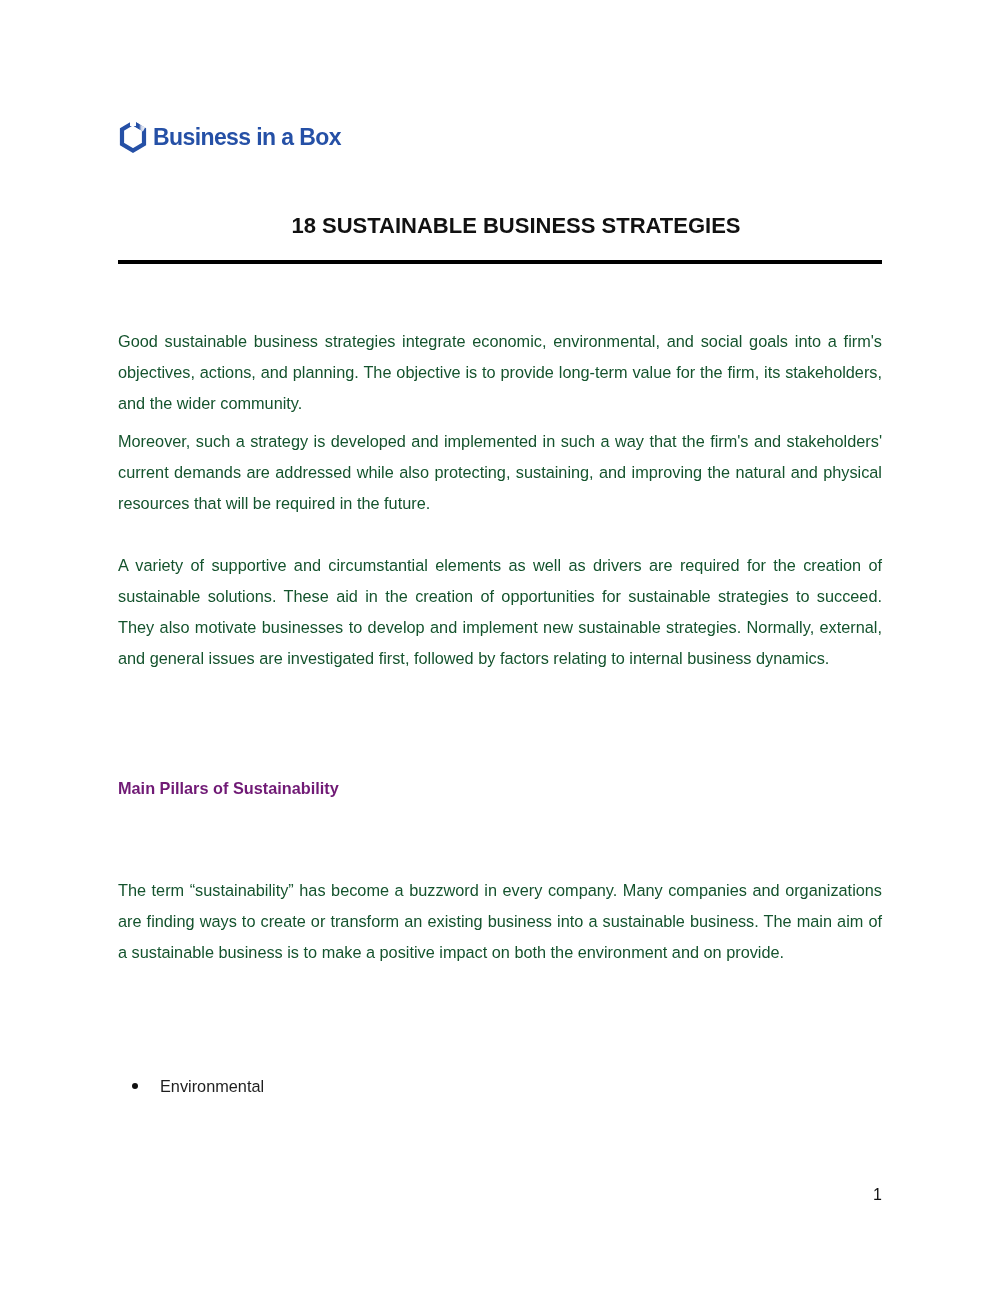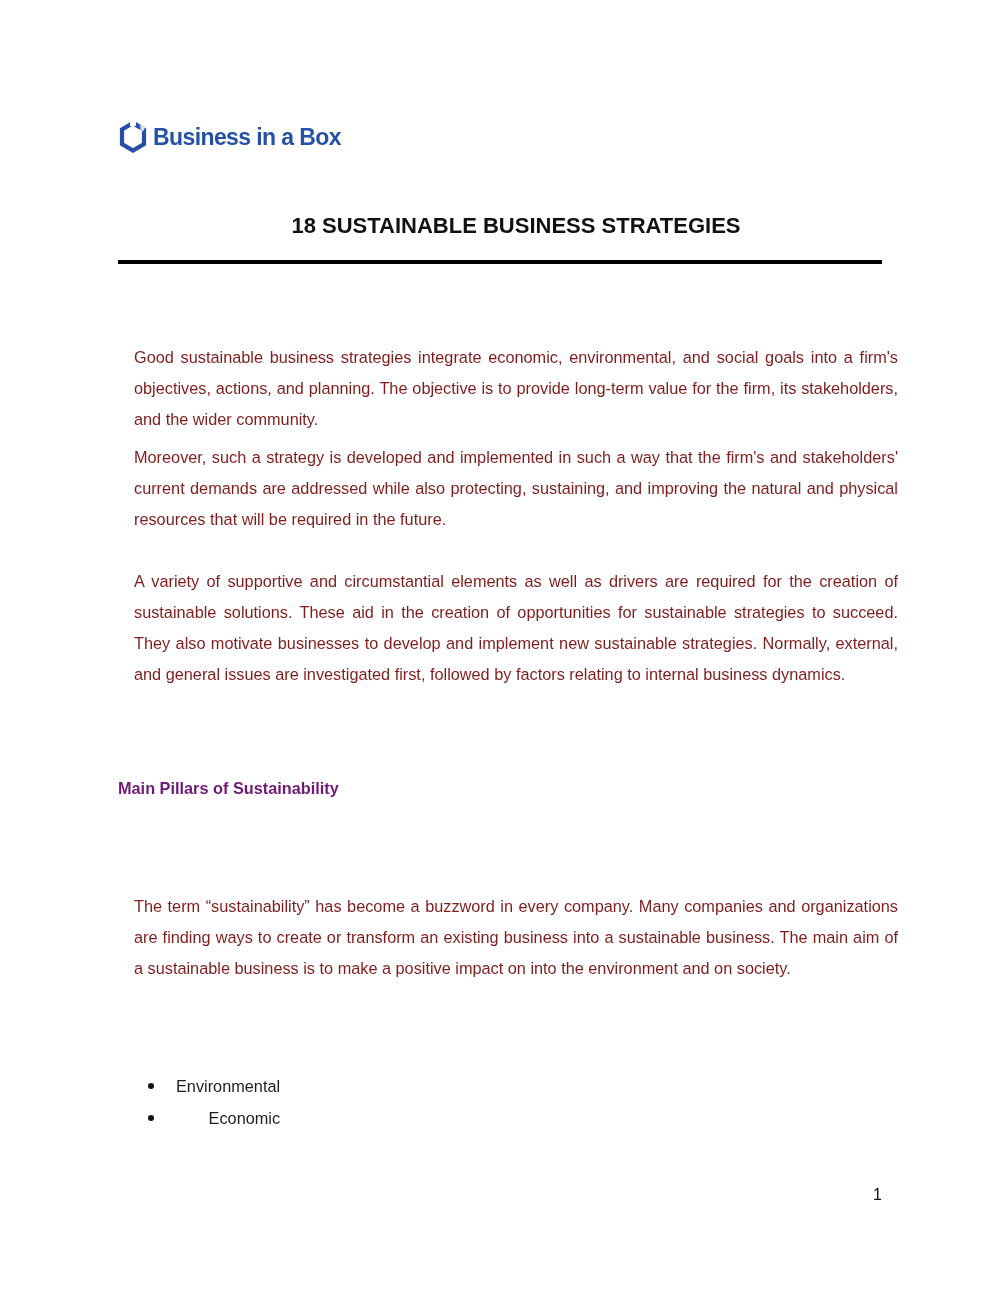--- a/index.html
+++ b/index.html
@@ -63,42 +63,41 @@
       height: 4px;
       background: #000000;
     }
     .body-text {
       position: absolute;
       left: 118px;
       width: 764px;
       font-family: "Liberation Sans", sans-serif;
       font-size: 16.3px;
       line-height: 31px;
-      color: #7f1d1d;
+      color: #14532d;
       text-align: justify;
-      margin: 16px;
+      margin: 0;
     }
     .heading {
       position: absolute;
       left: 118px;
       top: 779px;
       font-family: "Liberation Sans", sans-serif;
       font-weight: bold;
       font-size: 16.3px;
       color: #701a75;
       margin: 0;
     }
     .bullets {
       position: absolute;
-      left: 118px;
+      left: 102px;
       top: 1072px;
       margin: 0;
       padding: 0;
       list-style: none;
-      text-align: right;
     }
     .bullets li {
       position: relative;
       height: 32px;
       line-height: 28px;
       font-family: "Liberation Sans", sans-serif;
       font-size: 16.3px;
       color: #1e1e1e;
       padding-left: 58px;
     }
@@ -149,27 +148,23 @@
   <h1 class="title">18 SUSTAINABLE BUSINESS STRATEGIES</h1>
 
   <div class="rule"></div>
 
   <p class="body-text" style="top: 326px;">Good sustainable business strategies integrate economic, environmental, and social goals into a firm's objectives, actions, and planning. The objective is to provide long-term value for the firm, its stakeholders, and the wider community.</p>
   <p class="body-text" style="top: 426px;">Moreover, such a strategy is developed and implemented in such a way that the firm's and stakeholders' current demands are addressed while also protecting, sustaining, and improving the natural and physical resources that will be required in the future.</p>
   <p class="body-text" style="top: 550px;">A variety of supportive and circumstantial elements as well as drivers are required for the creation of sustainable solutions. These aid in the creation of opportunities for sustainable strategies to succeed. They also motivate businesses to develop and implement new sustainable strategies. Normally, external, and general issues are investigated first, followed by factors relating to internal business dynamics.</p>
 
   <h2 class="heading">Main Pillars of Sustainability</h2>
 
-  <p class="body-text" style="top: 875px;">The term “sustainability” has become a buzzword in every company. Many companies and organizations are finding ways to create or transform an existing business into a sustainable business. The main aim of a sustainable business is to make a positive impact on into the environment and on society.</p>
+  <p class="body-text" style="top: 875px;">The term “sustainability” has become a buzzword in every company. Many companies and organizations are finding ways to create or transform an existing business into a sustainable business. The main aim of a sustainable business is to make a positive impact on both the environment and on provide.</p>
 
   <ul class="bullets">
     <li>
       <span class="bullet-dot"></span>
       <span>Environmental</span>
-    </li>
-    <li>
-      <span class="bullet-dot"></span>
-      <span>Economic</span>
     </li>
   </ul>
 
   <div class="page-number">1</div>
 </div>
 
 </body></html>

